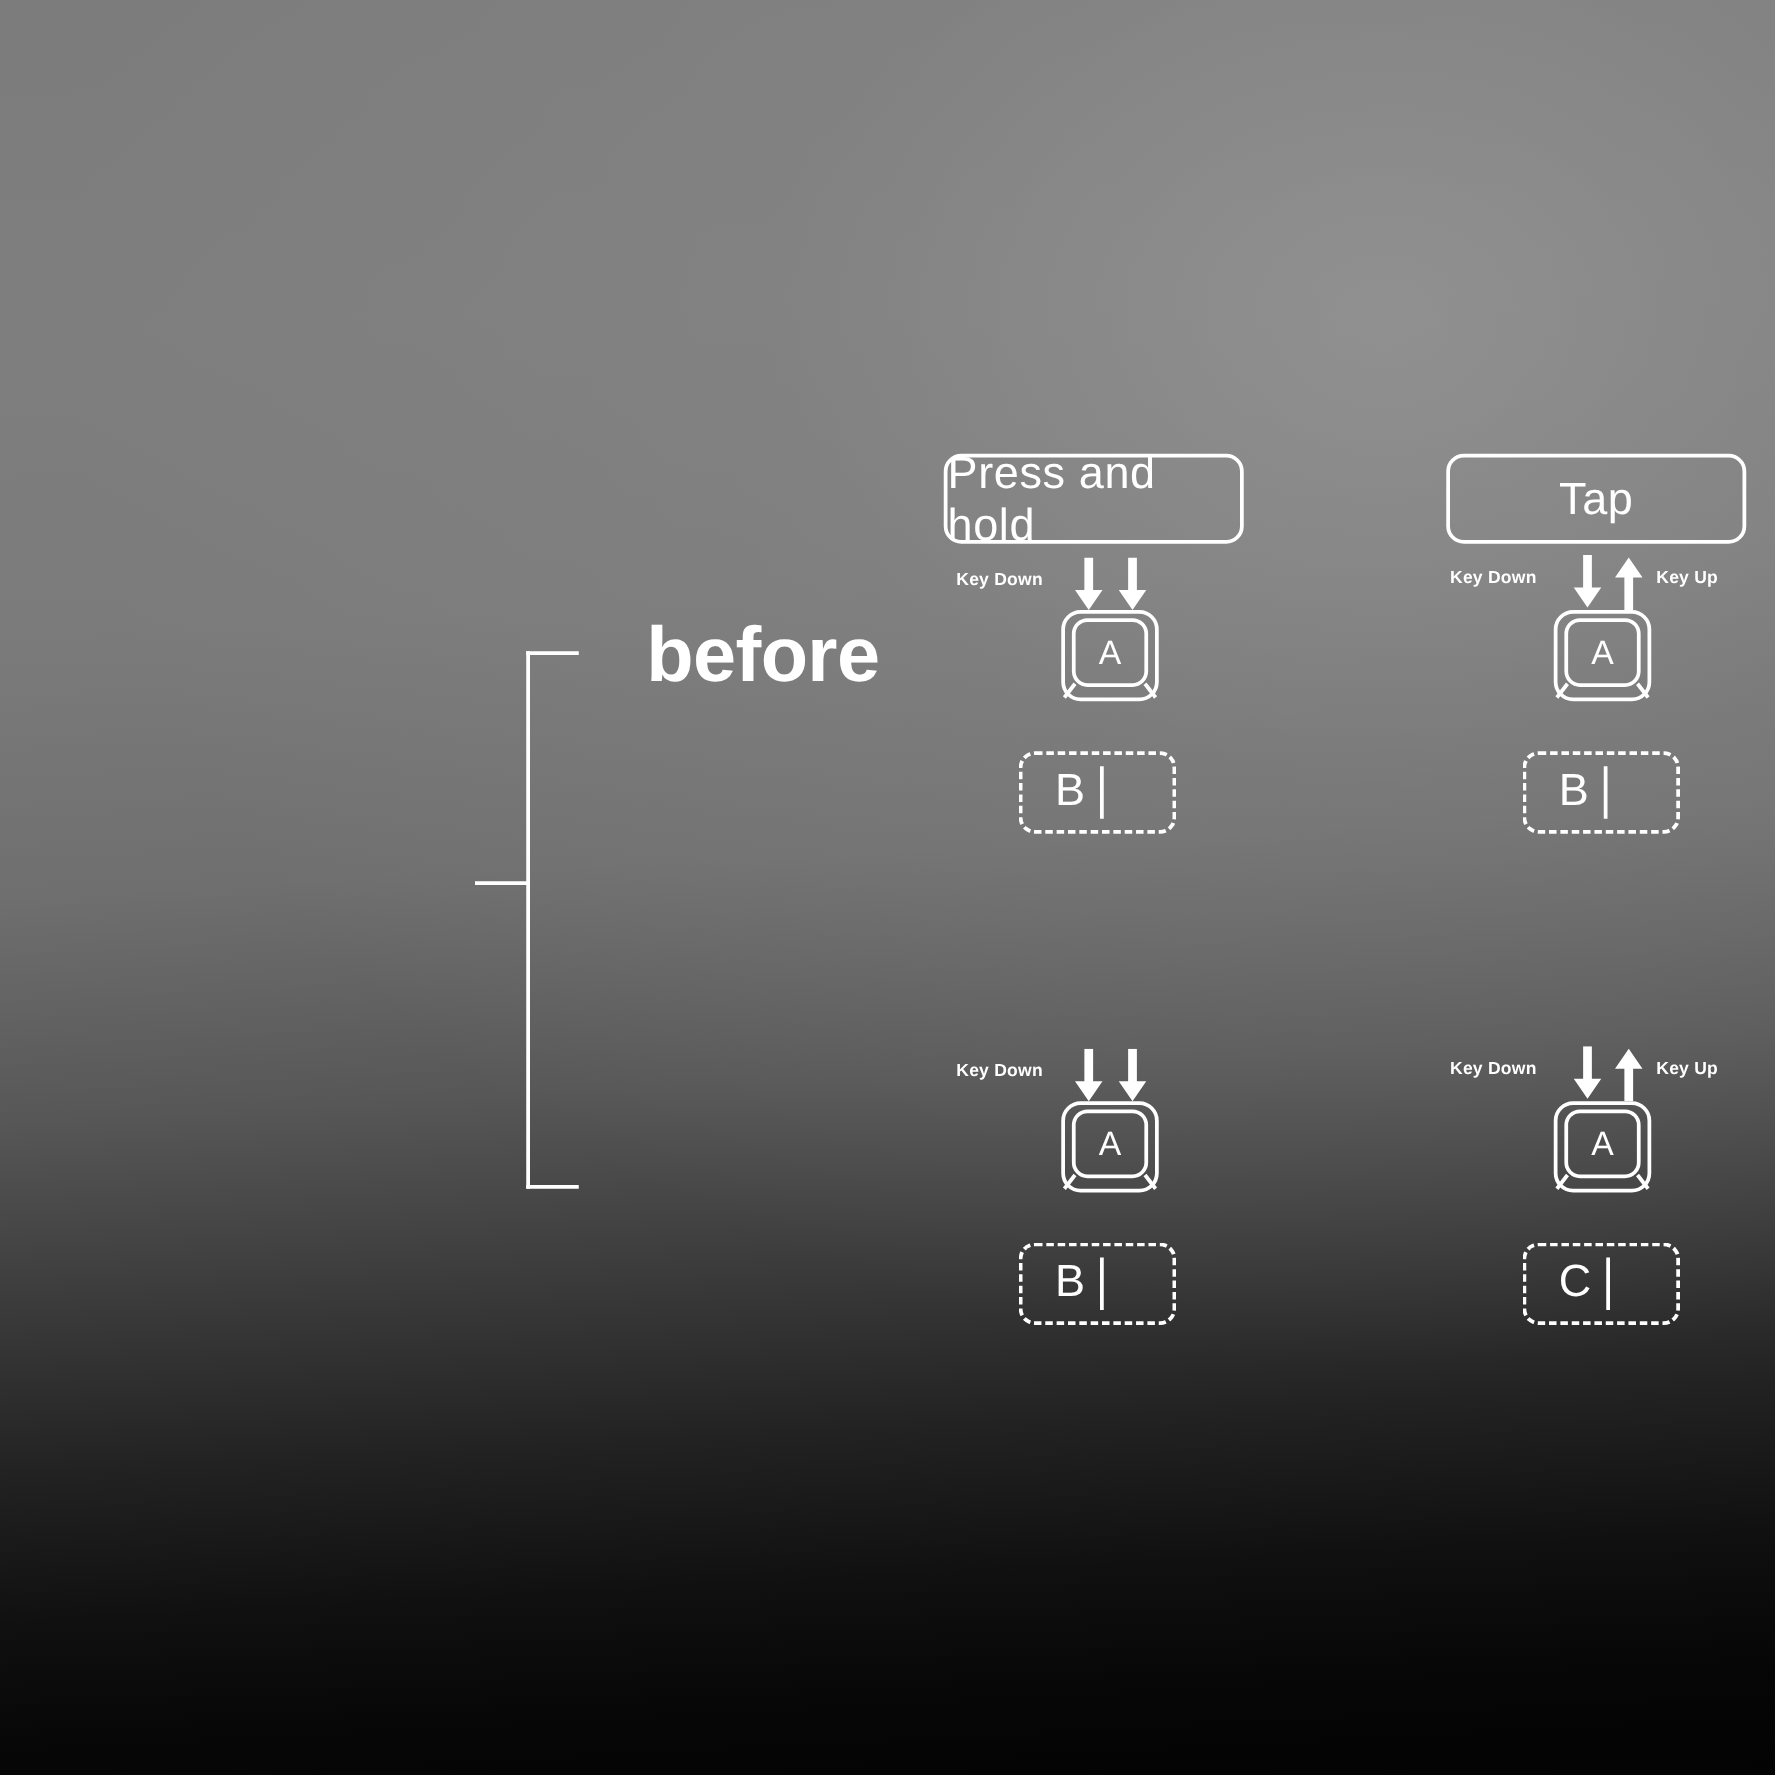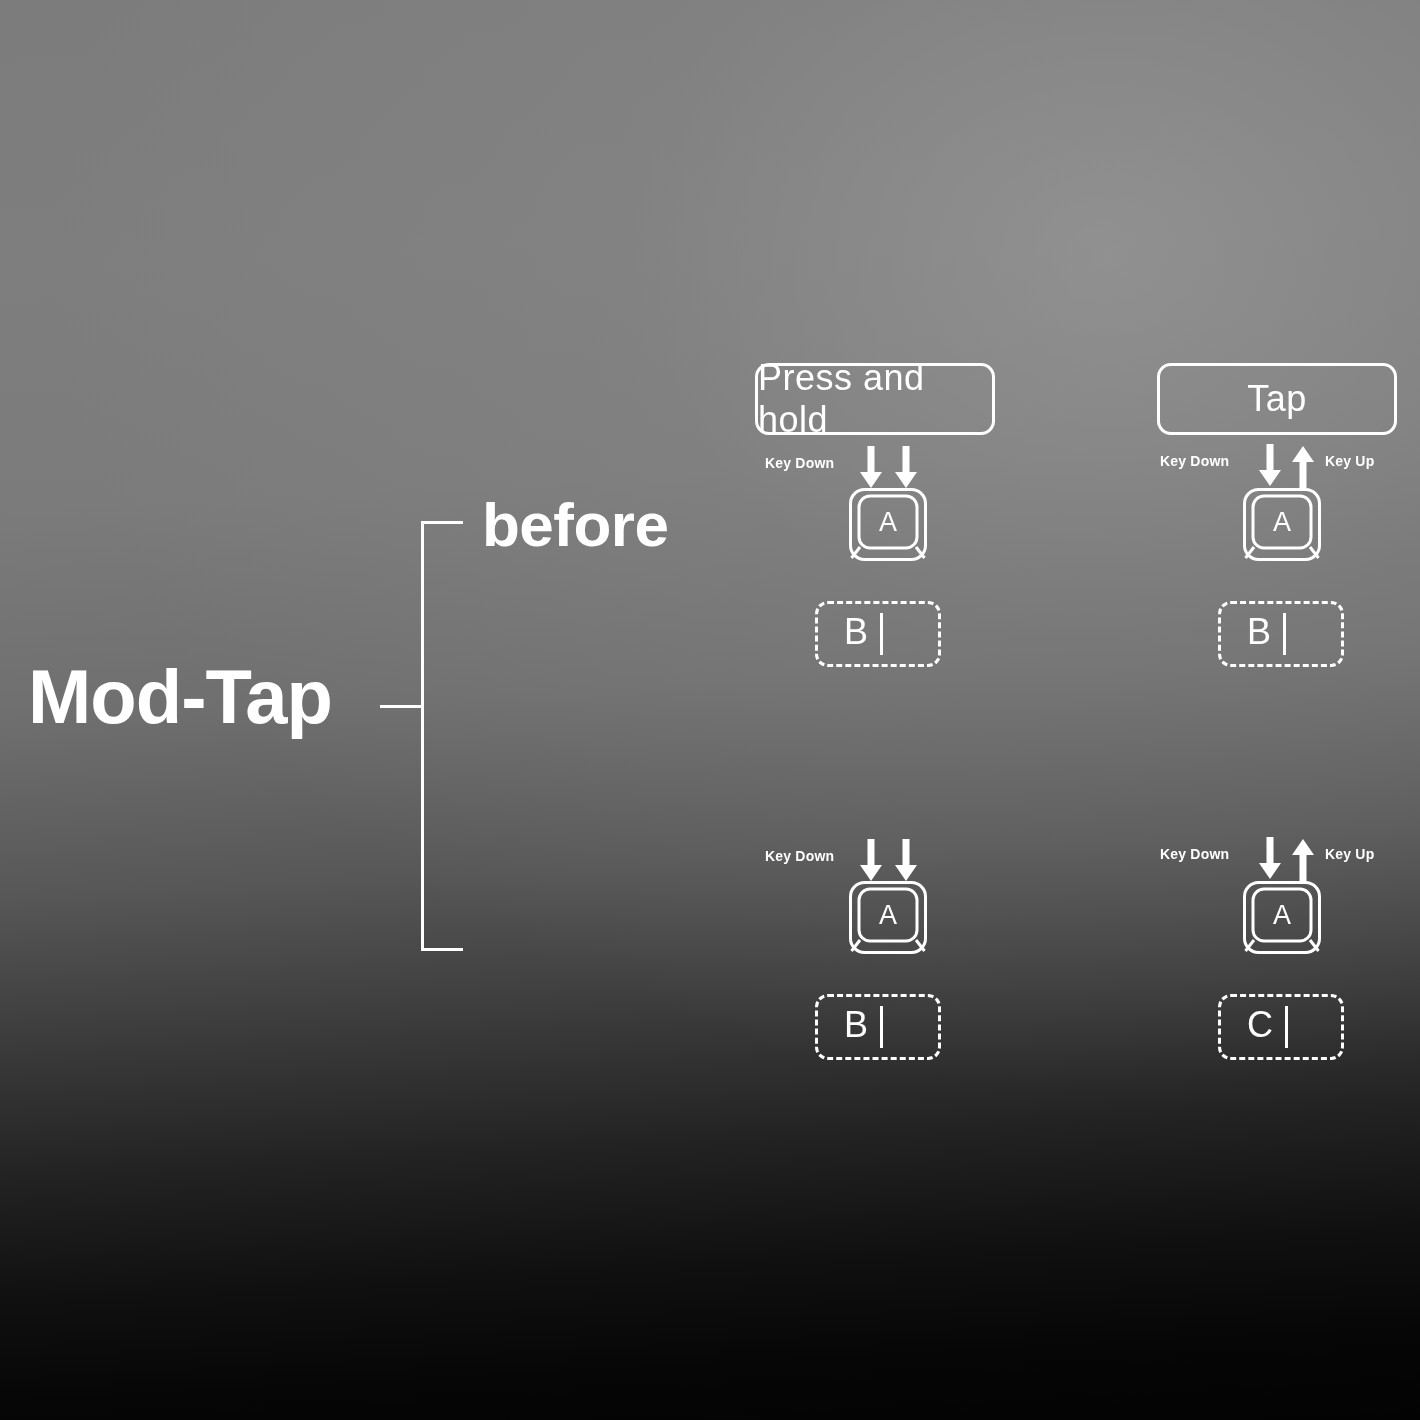--- a/index.html
+++ b/index.html
@@ -42,20 +42,21 @@
     color: #ffffff;
     white-space: nowrap;
   }
   .branch-label {
     position: absolute;
     font-size: 62px;
     font-weight: 700;
     letter-spacing: -0.5px;
     color: #ffffff;
     white-space: nowrap;
+    margin-left: 35px;
   }
   .branch-before { left: 482px; top: 489px; }
   .branch-after  { left: 482px; top: 913px; }
 
   .bracket { position: absolute; background: #ffffff; }
   .bracket-vert   { left: 421px; top: 521px;  width: 3px;  height: 430px; }
   .bracket-top    { left: 421px; top: 521px;  width: 42px; height: 3px; }
   .bracket-bottom { left: 421px; top: 948px;  width: 42px; height: 3px; }
   .bracket-stem   { left: 380px; top: 705px;  width: 44px; height: 3px; }
 
@@ -118,21 +119,20 @@
     height: 42px;
     background: #ffffff;
     margin-left: 12px;
   }
 </style>
 </head>
 <body>
 
 <div id="stage">
 
-  <div class="modtap-label">Mod-Tap</div>
 
   <div class="bracket bracket-stem"></div>
   <div class="bracket bracket-vert"></div>
   <div class="bracket bracket-top"></div>
   <div class="bracket bracket-bottom"></div>
 
   <div class="branch-label branch-before">before</div>
 
   <div class="panel-header header-hold">
     <span>Press and hold</span>

